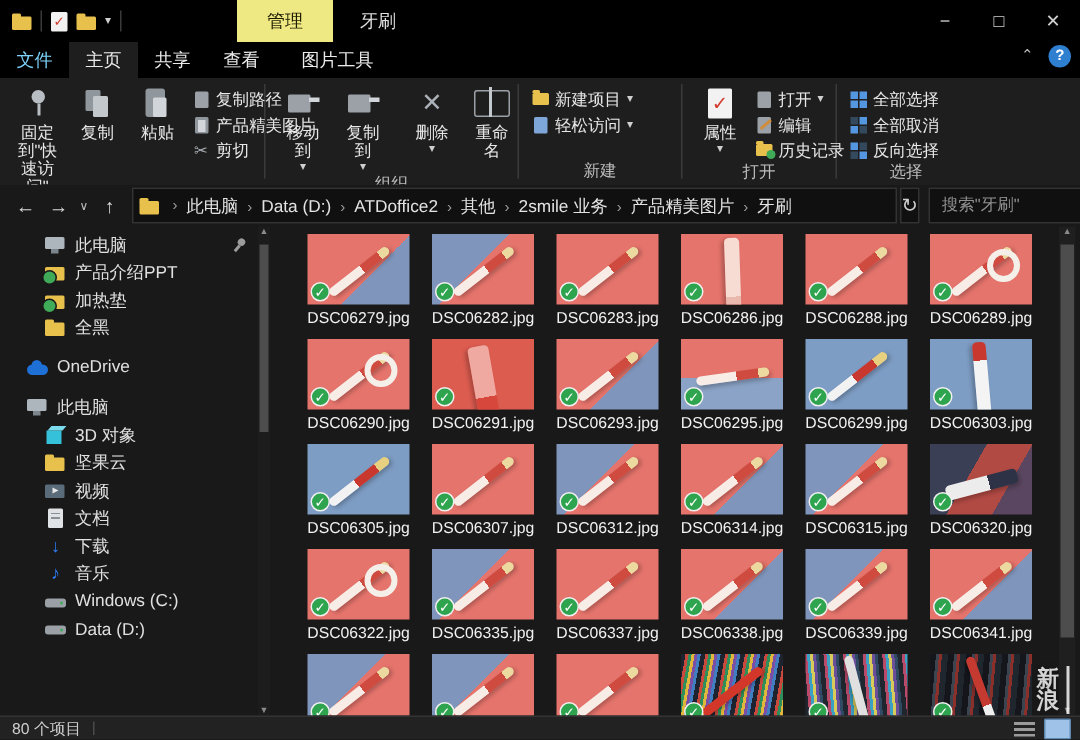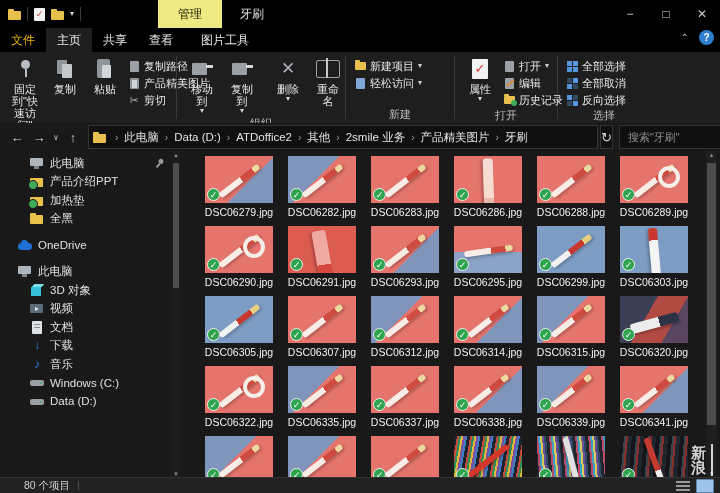--- a/index.html
+++ b/index.html
@@ -15,21 +15,21 @@
   .qat-sep{width:1px;height:14px;background:#3a3a3a;}
   .caret{font-size:8px;color:#cfcfcf;line-height:1;}
   .manage-tab{position:absolute;left:158px;top:0;width:64px;height:28px;background:#efe983;color:#1c1c00;
     display:flex;align-items:center;justify-content:center;font-size:12px;}
   .win-title{position:absolute;left:240px;top:0;height:28px;display:flex;align-items:center;color:#e0e0e0;}
   .win-controls{position:absolute;right:0;top:0;display:flex;}
   .win-btn{width:36px;height:28px;display:flex;align-items:center;justify-content:center;color:#cfcfcf;font-size:12px;}
   
   .tabs-row{position:absolute;left:0;top:28px;width:720px;height:24px;background:#000;display:flex;align-items:stretch;}
   .rtab{padding:0 11px;display:flex;align-items:center;color:#eaeaea;}
-  .rtab.file{color:#eab308;}
+  .rtab.file{color:#7dd3fc;}
   .rtab.sel{background:#1e1e1e;}
   .tabs-right{position:absolute;right:6px;top:30px;display:flex;align-items:center;gap:10px;}
   .collapse-ic{color:#bdbdbd;font-size:10px;}
   .help-ic{width:15px;height:15px;border-radius:50%;background:#2f7fd0;color:#fff;font-size:10px;font-weight:bold;
     display:flex;align-items:center;justify-content:center;}
   
   .ribbon{position:absolute;left:0;top:52px;width:720px;height:71px;background:#1e1e1e;display:flex;border-bottom:1px solid #2a2a2a;}
   .rgroup{display:flex;flex-direction:column;position:relative;}
   .rg-body{flex:1;display:flex;align-items:flex-start;padding:4px 4px 0 6px;gap:2px;}
   .rg-label{height:16px;text-align:center;font-size:11px;color:#bdbdbd;line-height:14px;}
@@ -170,21 +170,21 @@
   .t-dark .brush{background:linear-gradient(90deg,#ececec 0 60%,#2e3246 60%);transform:rotate(-15deg);height:10px;}
   .t-pencils{background:repeating-linear-gradient(100deg,#1d2430 0 3px,#c94a3d 3px 5px,#2f8f5b 5px 7px,#e0b63c 7px 9px,#7b4fa3 9px 11px,#3f7fc1 11px 13px);}
   .t-pencils .brush{background:#d2372a;}
   .t-pencils2{background:repeating-linear-gradient(85deg,#20262e 0 3px,#b94a6a 3px 5px,#3aa0c4 5px 7px,#d8cb59 7px 9px,#6c4f9b 9px 11px,#314a63 11px 13px);}
   .t-pencils2 .brush{background:#e0e0e0;transform:rotate(75deg);}
   .t-pencilsdark{background:repeating-linear-gradient(95deg,#14161c 0 4px,#3c4450 4px 6px,#8a2f2a 6px 8px,#20262e 8px 12px);}
   .t-pencilsdark .brush{background:linear-gradient(90deg,#c53a30 0 70%,#efefef 70%);transform:rotate(70deg);}
   
   .statusbar{position:absolute;left:0;bottom:0;width:720px;height:15px;background:#222;border-top:1px solid #333;
     display:flex;align-items:center;font-size:10.5px;color:#cfcfcf;z-index:20;}
-  .status-left{padding-left:24px;display:flex;align-items:center;gap:8px;}
+  .status-left{padding-left:8px;display:flex;align-items:center;gap:8px;}
   .status-div{width:1px;height:9px;background:#4a4a4a;}
   .status-right{margin-left:auto;display:flex;align-items:center;gap:6px;padding-right:6px;}
   .vw-list{width:14px;height:10px;background:repeating-linear-gradient(#9a9a9a 0 2px,transparent 2px 4px);}
   .vw-thumbs{width:16px;height:12px;background:#9fc3e8;border:1px solid #5e87b0;border-radius:1px;}
   
   .wm{position:absolute;right:2px;bottom:17px;display:flex;align-items:center;color:rgba(255,255,255,.82);
     font-weight:bold;z-index:15;text-shadow:0 0 4px rgba(0,0,0,.3);}
   .wm-stack{display:flex;flex-direction:column;font-size:15px;line-height:15px;letter-spacing:0;}
   .wm-bar{width:2px;height:32px;background:rgba(255,255,255,.82);margin:0 5px;}
   .wm-big{font-size:33px;letter-spacing:1px;}
@@ -429,20 +429,24 @@
       </div>
       <div class="side-item ind0 gap">
         <span class="si si-pc"></span>
         <span>此电脑</span>
       </div>
       <div class="side-item ind1">
         <span class="si si-cube"></span>
         <span>3D 对象</span>
       </div>
       <div class="side-item ind1">
+        <span class="si si-folder"></span>
+        <span>坚果云</span>
+      </div>
+      <div class="side-item ind1">
         <span class="si si-video"></span>
         <span>视频</span>
       </div>
       <div class="side-item ind1">
         <span class="si si-document"></span>
         <span>文档</span>
       </div>
       <div class="side-item ind1">
         <span class="si-glyph">↓</span>
         <span>下载</span>

